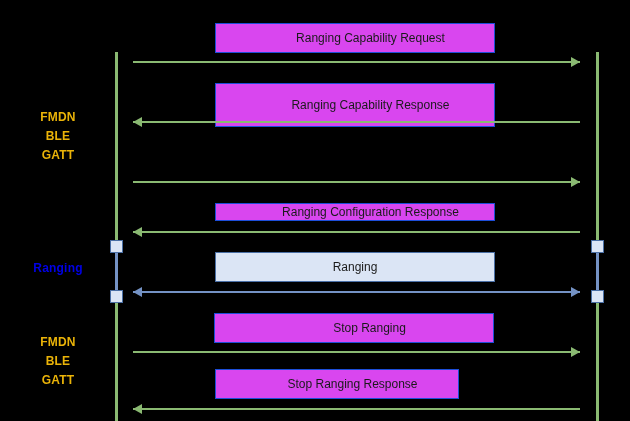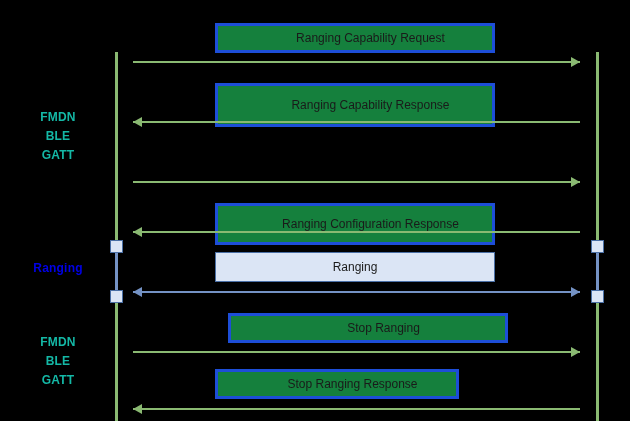--- a/index.html
+++ b/index.html
@@ -17,36 +17,36 @@
   }
   .phase-label{
     position:absolute;
     text-align:center;
     font-size:12px;
     font-weight:bold;
     line-height:19px;
     white-space:pre-line;
     letter-spacing:0.2px;
   }
-  .phase-label.gatt{ color:#14b8a6; }
+  .phase-label.gatt{ color:#eab308; }
   .phase-label.ranging{ color:#0000e6; }
 
   .msgbox{
     position:absolute;
     box-sizing:border-box;
     display:flex;
     align-items:center;
     justify-content:center;
     font-size:12px;
     color:#1a1a1a;
     text-align:center;
   }
   .msgbox.green{
-    background:#15803d;
-    border:3px solid #1d4ed8;
+    background:#d946ef;
+    border:1px solid #1d4ed8;
     padding-left:31px;
   }
   .msgbox.blue{
     background:#dbe5f5;
     border:1px solid #4a6fa5;
   }
 
   .arrow{ position:absolute; height:10px; }
   .arrow .shaft{
     position:absolute;
@@ -114,34 +114,34 @@
   <div class="arrow green" style="left:133px;top:117px;width:447px;">
     <div class="shaft"></div>
     <div class="head left"></div>
   </div>
 
   <div class="arrow green" style="left:133px;top:177px;width:447px;">
     <div class="shaft"></div>
     <div class="head right"></div>
   </div>
 
-  <div class="msgbox green" style="left:215px;top:203px;width:280px;height:42px;">Ranging Configuration Response</div>
+  <div class="msgbox green" style="left:215px;top:203px;width:280px;height:18px;">Ranging Configuration Response</div>
   <div class="arrow green" style="left:133px;top:227px;width:447px;">
     <div class="shaft"></div>
     <div class="head left"></div>
   </div>
 
   <div class="msgbox blue" style="left:215px;top:252px;width:280px;height:30px;">Ranging</div>
   <div class="arrow blue" style="left:133px;top:287px;width:447px;">
     <div class="shaft"></div>
     <div class="head left"></div>
     <div class="head right"></div>
   </div>
 
-  <div class="msgbox green" style="left:228px;top:313px;width:280px;height:30px;">Stop Ranging</div>
+  <div class="msgbox green" style="left:214px;top:313px;width:280px;height:30px;">Stop Ranging</div>
   <div class="arrow green" style="left:133px;top:347px;width:447px;">
     <div class="shaft"></div>
     <div class="head right"></div>
   </div>
 
   <div class="msgbox green" style="left:215px;top:369px;width:244px;height:30px;">Stop Ranging Response</div>
   <div class="arrow green" style="left:133px;top:404px;width:447px;">
     <div class="shaft"></div>
     <div class="head left"></div>
   </div>

